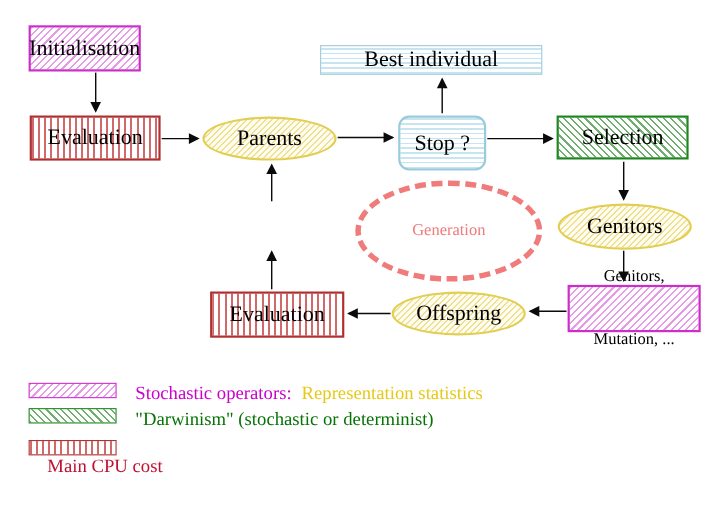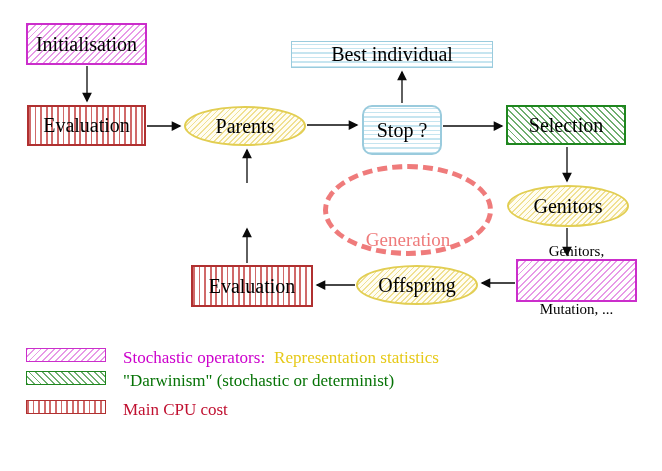--- a/index.html
+++ b/index.html
@@ -19,22 +19,22 @@
   .hatch-green{border:2px solid #1e861e;
     background:repeating-linear-gradient(45deg,#6fae6f 0,#6fae6f 1.4px,rgba(0,0,0,0) 1.4px,rgba(0,0,0,0) 4.6px);}
   .hatch-red{border:2px solid #b03030;
     background:repeating-linear-gradient(90deg,#d06a6a 0,#d06a6a 1.8px,rgba(0,0,0,0) 1.8px,rgba(0,0,0,0) 5.6px);}
   .hatch-blue{border:2px solid #9acbdd;
     background:repeating-linear-gradient(0deg,#c6e5f0 0,#c6e5f0 1.4px,rgba(0,0,0,0) 1.4px,rgba(0,0,0,0) 4.4px);}
   .hatch-yellow{border:2px solid #e2ce52;
     background:#fffdf2 repeating-linear-gradient(135deg,#f0e092 0,#f0e092 1.3px,rgba(0,0,0,0) 1.3px,rgba(0,0,0,0) 3.9px);}
   .dashed-ellipse{
     position:absolute;box-sizing:border-box;border:5px dashed #ef7b7b;border-radius:50%;
-    display:flex;align-items:flex-end;justify-content:center;
-    color:#ef7b7b;font-size:19px;background:transparent;
+    display:flex;align-items:center;justify-content:center;
+    color:#ef7b7b;font-size:15px;background:transparent;
   }
   #arrows{position:absolute;left:0;top:0;z-index:3;pointer-events:none;}
   .node{z-index:2;}
   
   .legend-row{position:absolute;left:26px;display:flex;align-items:flex-start;z-index:2;}
   .swatch{width:80px;height:14px;box-sizing:border-box;flex:0 0 auto;}
   .swatch.hatch-magenta,.swatch.hatch-green,.swatch.hatch-red{border-width:1.5px;}
   .swatch.hatch-blue{border-width:1px;}
   .legend-label{margin-left:17px;font-size:17px;white-space:nowrap;}
   .lt-magenta{color:#cc00cc;}
@@ -42,21 +42,21 @@
   .lt-green{color:#067306;}
   .lt-red{color:#c01030;}
   .lt-blue{color:#8cc3dc;}
   .two-line{font-size:15px;line-height:1.3;white-space:pre;}
 </style>
 </head>
 <body>
 
 <div id="canvas">
 
-  <div class="node hatch-magenta" style="left:26px;top:23px;width:121px;height:42px;">
+  <div class="node hatch-magenta" style="left:26px;top:23px;width:102px;height:42px;">
     <span>Initialisation</span>
   </div>
 
   <div class="node hatch-red" style="left:27px;top:105px;width:119px;height:41px;">
     <span>Evaluation</span>
   </div>
 
   <div class="node hatch-blue" style="left:291px;top:41px;width:202px;height:27px;border-width:1.5px;">
     <span>Best individual</span>
   </div>
@@ -122,19 +122,19 @@
     <div class="swatch hatch-magenta"></div>
     <span class="legend-label lt-magenta">Stochastic operators:</span>
     <span class="legend-label lt-gold" style="margin-left:9px;">Representation statistics</span>
   </div>
 
   <div class="legend-row" style="top:371px;">
     <div class="swatch hatch-green"></div>
     <span class="legend-label lt-green">"Darwinism" (stochastic or determinist)</span>
   </div>
 
-  <div class="legend-row" style="top:400px;">
+  <div class="legend-row" style="top:400px;flex-direction:column;">
     <div class="swatch hatch-red"></div>
     <span class="legend-label lt-red">Main CPU cost</span>
   </div>
 
 
 </div>
 
 </body></html>

